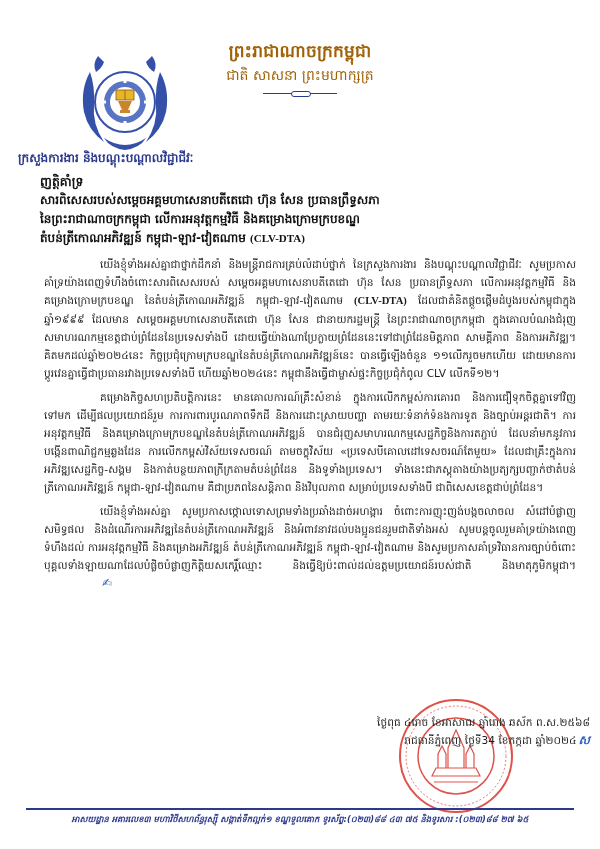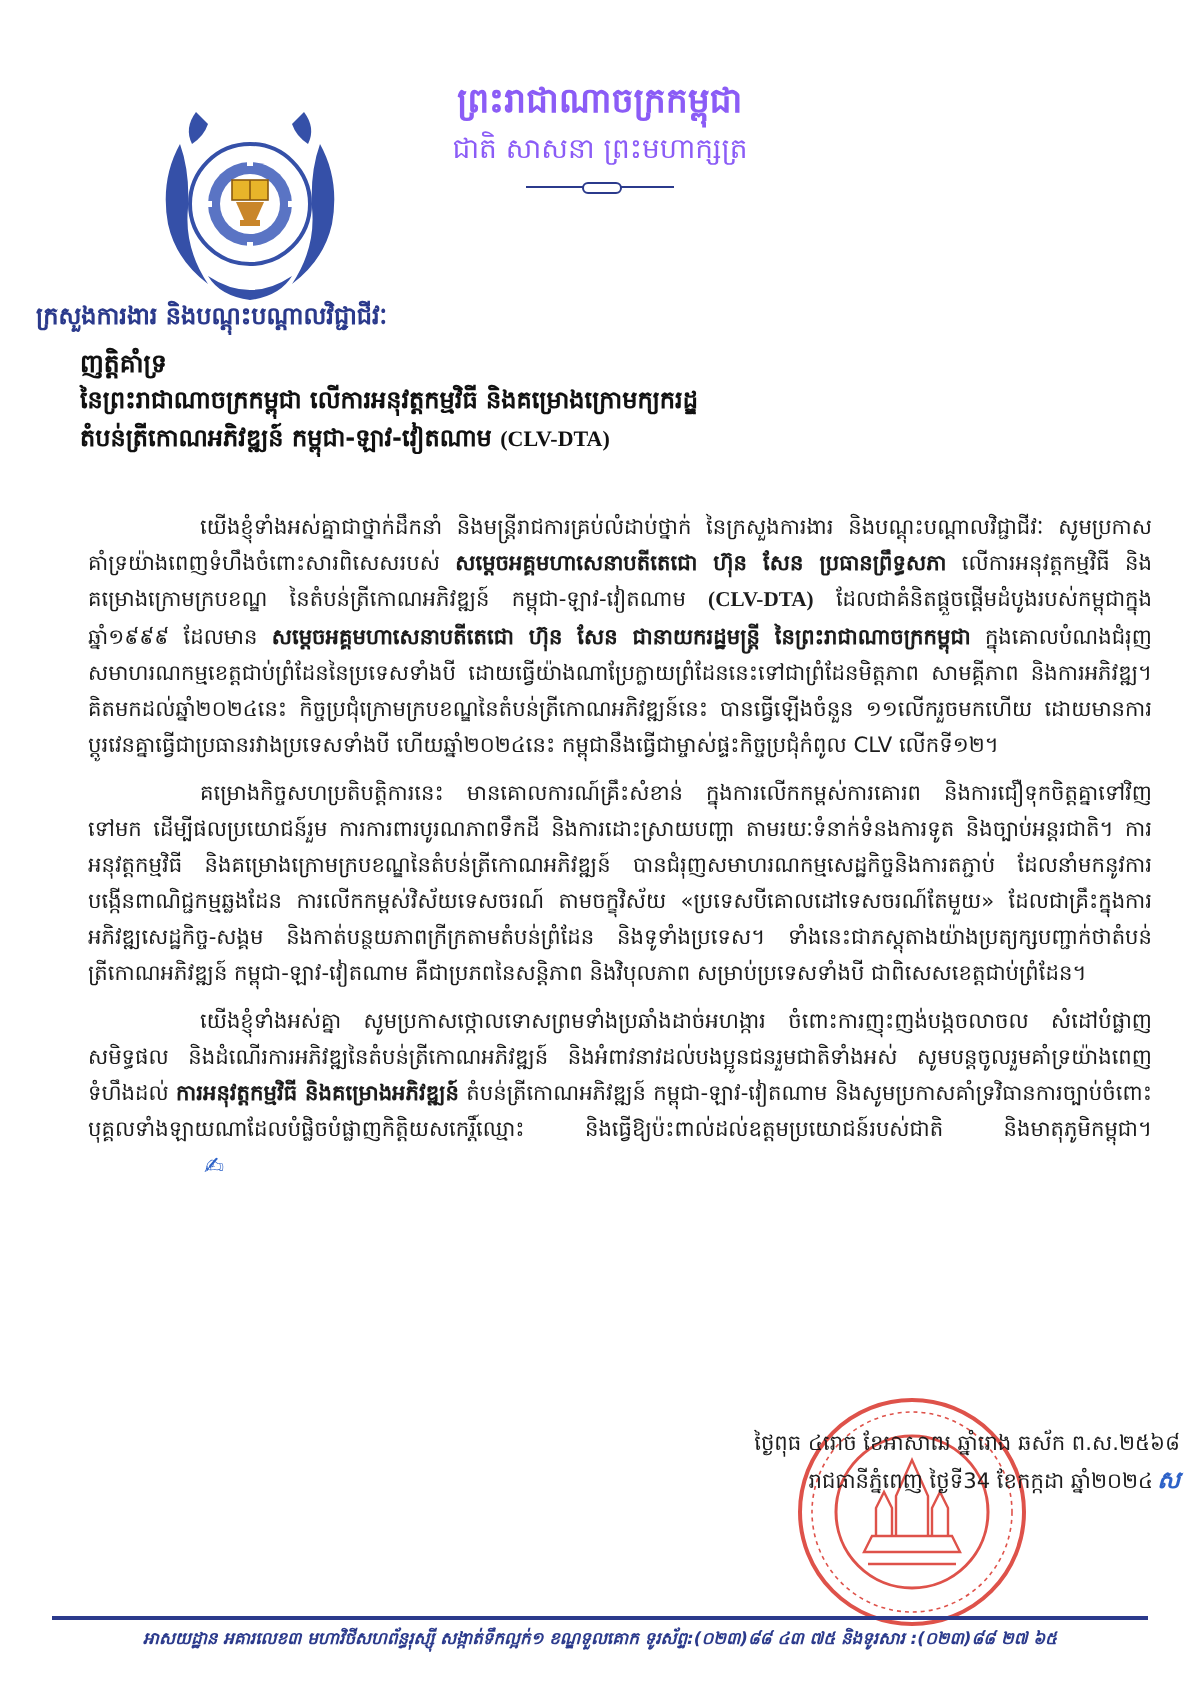--- a/index.html
+++ b/index.html
@@ -6,21 +6,21 @@
   body {
     width: 600px; height: 849px; position: relative; overflow: hidden;
     font-family: "DejaVu Sans", "Liberation Sans", sans-serif;
     color: #1c1c1c;
   }
   .logo {
     position: absolute; left: 76px; top: 50px; width: 98px; height: 108px;
   }
   .kingdom {
     position: absolute; left: 205px; top: 38px; width: 190px; text-align: center;
-    color: #8b5cf6;
+    color: #a16207;
   }
   .kingdom .k1 { font-size: 17px; font-weight: bold; line-height: 26px; letter-spacing: 0.2px; }
   .kingdom .k2 { font-size: 14px; line-height: 22px; }
   .kingdom .orn { margin: 4px auto 0; width: 74px; height: 6px; position: relative; }
   .kingdom .orn::before {
     content: ""; position: absolute; left: 0; right: 0; top: 3px; height: 1px; background: #2b3a8c;
   }
   .kingdom .orn::after {
     content: ""; position: absolute; left: 28px; width: 18px; top: 1px; height: 4px;
     border: 1px solid #2b3a8c; border-radius: 3px; background: #fff;
@@ -34,21 +34,21 @@
     font-weight: bold; color: #111;
   }
   .title-block .t0 { font-size: 12.5px; line-height: 19px; }
   .title-block .t1, .title-block .t2, .title-block .t3 { font-size: 12px; line-height: 19px; }
   .title-block .latin { font-family: "Liberation Serif", serif; font-size: 11px; }
   .body {
     position: absolute; left: 44px; top: 255px; width: 532px; font-size: 10.6px;
     line-height: 18px; text-align: justify; color: #1c1c1c;
   }
   .body p { margin: 0 0 6px 0; text-indent: 56px; }
-  .body b { font-weight: bold; }
+  .body b { font-weight: normal; }
   .body .latin { font-family: "Liberation Serif", serif; font-weight: bold; }
   .sign-mark {
     display: inline-block; color: #2d62c8; font-weight: bold; font-style: italic;
     font-size: 12px; margin-left: 2px;
   }
   .dateblock {
     position: absolute; left: 330px; top: 713px; width: 260px; text-align: right;
     font-size: 10.6px; line-height: 18px; color: #1c1c1c;
   }
   .stamp {
@@ -99,21 +99,22 @@
 <div class="kingdom">
   <div class="k1">ព្រះរាជាណាចក្រកម្ពុជា</div>
   <div class="k2">ជាតិ សាសនា ព្រះមហាក្សត្រ</div>
   <div class="orn"></div>
 </div>
 
 <div class="ministry">ក្រសួងការងារ និងបណ្តុះបណ្តាលវិជ្ជាជីវៈ</div>
 
 <div class="title-block">
   <div class="t0">ញត្តិគាំទ្រ</div>
-  <div class="t2">នៃព្រះរាជាណាចក្រកម្ពុជា លើការអនុវត្តកម្មវិធី និងគម្រោងក្រោមក្យករដ្ឌ</div>
+  <div class="t1">សារពិសេសរបស់សម្តេចអគ្គមហាសេនាបតីតេជោ ហ៊ុន សែន ប្រធានព្រឹទ្ធសភា</div>
+  <div class="t2">នៃព្រះរាជាណាចក្រកម្ពុជា លើការអនុវត្តកម្មវិធី និងគម្រោងក្រោមក្របខណ្ឌ</div>
   <div class="t3">
     <span>តំបន់ត្រីកោណអភិវឌ្ឍន៍ កម្ពុជា-ឡាវ-វៀតណាម</span>
     <span class="latin">(CLV-DTA)</span>
   </div>
 </div>
 
 <div class="body">
   <p>
     <span>យើងខ្ញុំទាំងអស់គ្នាជាថ្នាក់ដឹកនាំ និងមន្រ្តីរាជការគ្រប់លំដាប់ថ្នាក់ នៃក្រសួងការងារ និងបណ្តុះបណ្តាលវិជ្ជាជីវៈ សូមប្រកាសគាំទ្រយ៉ាងពេញទំហឹងចំពោះសារពិសេសរបស់ </span><b>សម្តេចអគ្គមហាសេនាបតីតេជោ ហ៊ុន សែន ប្រធានព្រឹទ្ធសភា</b><span> លើការអនុវត្តកម្មវិធី និងគម្រោងក្រោមក្របខណ្ឌ នៃតំបន់ត្រីកោណអភិវឌ្ឍន៍ កម្ពុជា-ឡាវ-វៀតណាម </span><span class="latin">(CLV-DTA)</span><span> ដែលជាគំនិតផ្តួចផ្តើមដំបូងរបស់កម្ពុជាក្នុងឆ្នាំ១៩៩៩ ដែលមាន </span><b>សម្តេចអគ្គមហាសេនាបតីតេជោ ហ៊ុន សែន ជានាយករដ្ឋមន្រ្តី នៃព្រះរាជាណាចក្រកម្ពុជា</b><span> ក្នុងគោលបំណងជំរុញសមាហរណកម្មខេត្តជាប់ព្រំដែននៃប្រទេសទាំងបី ដោយធ្វើយ៉ាងណាប្រែក្លាយព្រំដែននេះទៅជាព្រំដែនមិត្តភាព សាមគ្គីភាព និងការអភិវឌ្ឍ។ គិតមកដល់ឆ្នាំ២០២៤នេះ កិច្ចប្រជុំក្រោមក្របខណ្ឌនៃតំបន់ត្រីកោណអភិវឌ្ឍន៍នេះ បានធ្វើឡើងចំនួន ១១លើករួចមកហើយ ដោយមានការប្តូរវេនគ្នាធ្វើជាប្រធានរវាងប្រទេសទាំងបី ហើយឆ្នាំ២០២៤នេះ កម្ពុជានឹងធ្វើជាម្ចាស់ផ្ទះកិច្ចប្រជុំកំពូល CLV លើកទី១២។</span>
   </p>

